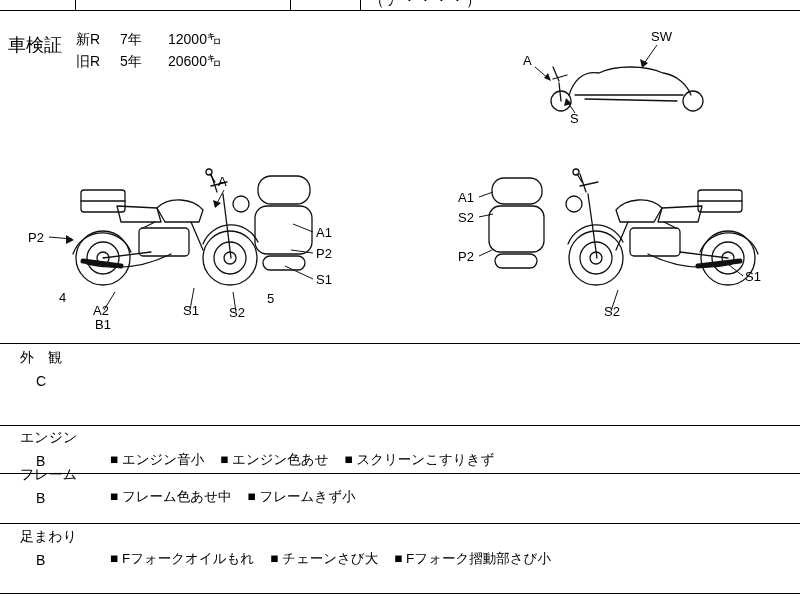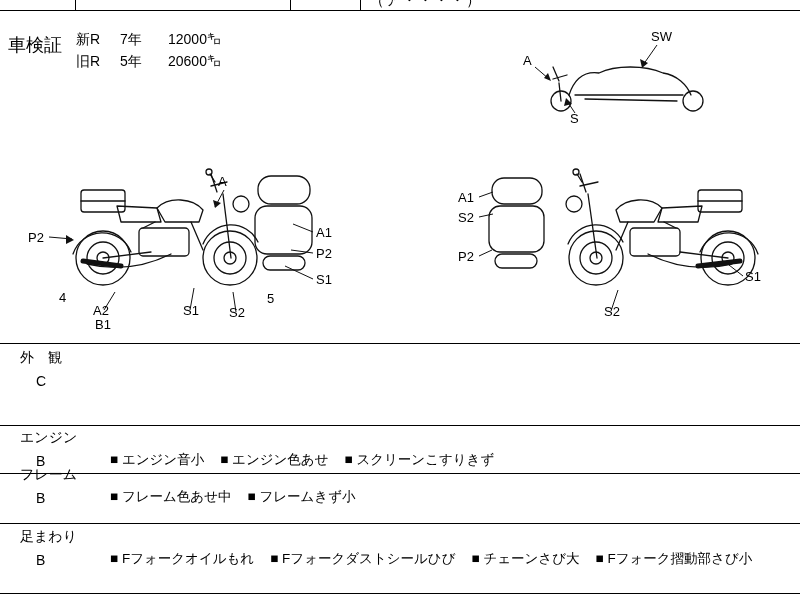--- a/index.html
+++ b/index.html
@@ -218,17 +218,16 @@
     </div>
 </div>
 
 <div class="insp-row" style="top:528px">
   <div class="insp-head">
     <div class="insp-cat">足まわり</div>
     <div class="insp-grade">B</div>
   </div>
   <div class="insp-items">
       <span class="defect-item">■ Fフォークオイルもれ</span>
-      <span class="defect-item">■ Fフォークダストシールひび</span>
       <span class="defect-item">■ チェーンさび大</span>
       <span class="defect-item">■ Fフォーク摺動部さび小</span>
     </div>
 </div>
 
 </body></html>

